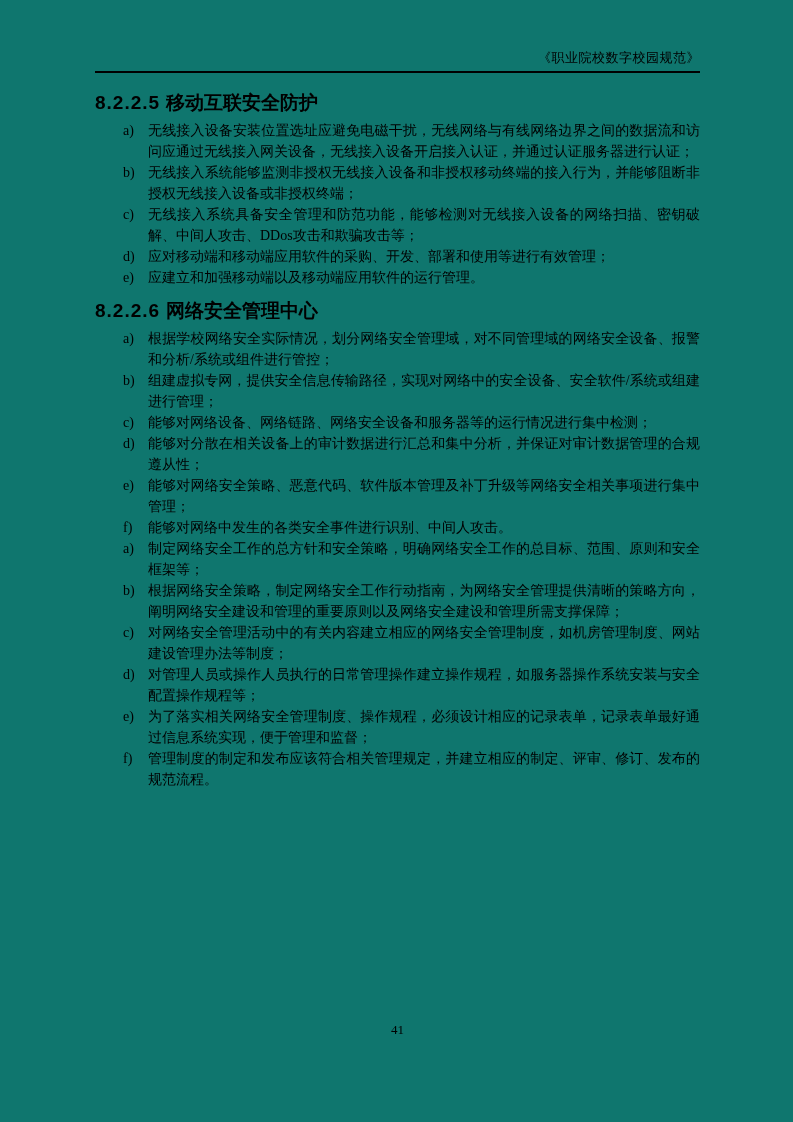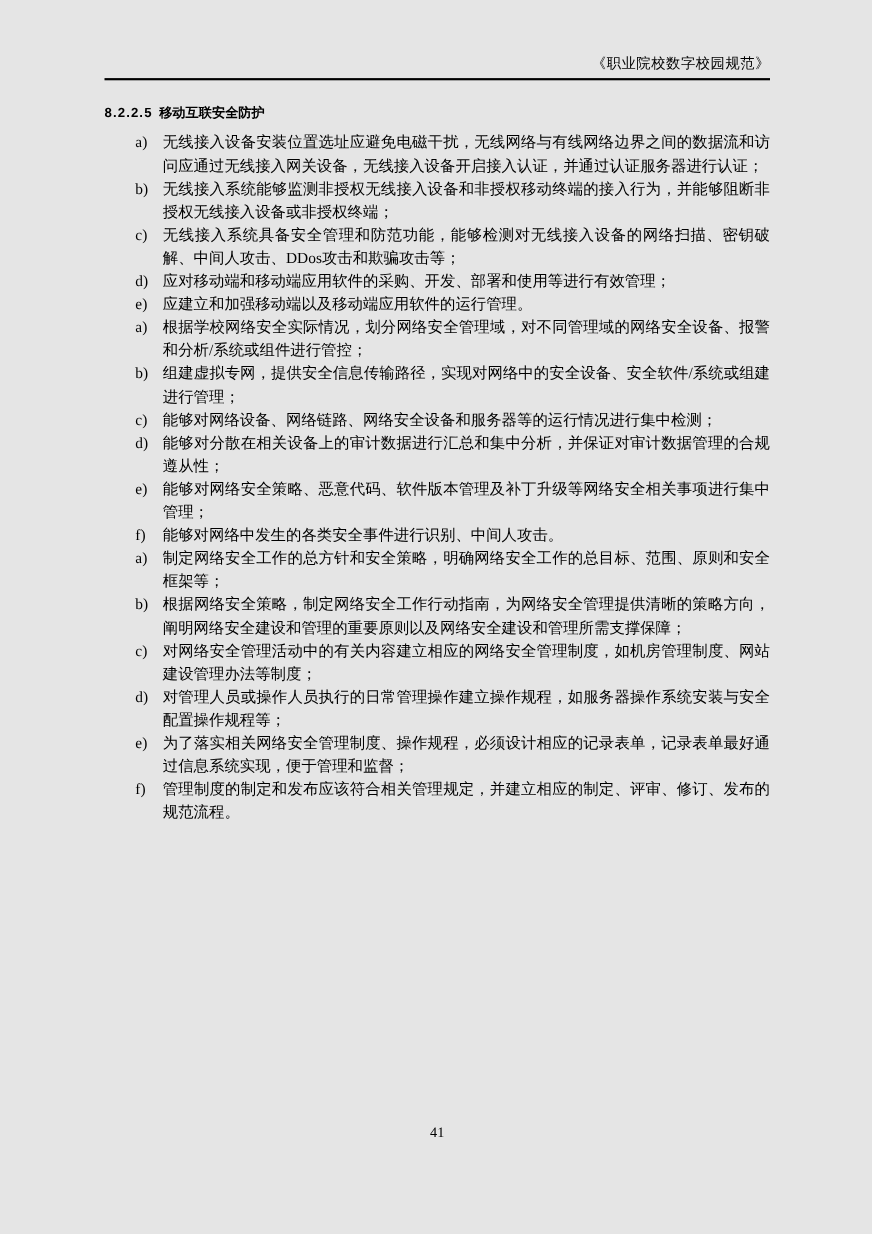--- a/index.html
+++ b/index.html
@@ -12,21 +12,21 @@
     height: 1122px;
     font-family: "Liberation Serif", "DejaVu Serif", serif;
     color: #000000;
     position: relative;
     overflow: hidden;
   }
   .page {
     position: relative;
     width: 793px;
     height: 1122px;
-    background: #e5e5e5;
+    background: #0f766e;
   }
   .page-header {
     position: absolute;
     top: 50px;
     left: 95px;
     width: 605px;
     text-align: right;
     font-size: 13px;
     line-height: 16px;
     letter-spacing: 0.5px;
@@ -41,21 +41,21 @@
   }
   .content {
     position: absolute;
     top: 90px;
     left: 95px;
     width: 605px;
   }
   .heading {
     font-family: "Liberation Sans", "DejaVu Sans", sans-serif;
     font-weight: bold;
-    font-size: 12px;
+    font-size: 19px;
     line-height: 21px;
     margin: 12px 0 7px 0;
     white-space: nowrap;
   }
   .heading:first-child { margin-top: 2px; }
   .heading .h-num {
     letter-spacing: 1px;
     margin-right: 6px;
   }
   .para {
@@ -115,20 +115,21 @@
         </div>
         <div class="list-item">
           <span class="list-label">d)</span>
           <span class="list-text">应对移动端和移动端应用软件的采购、开发、部署和使用等进行有效管理；</span>
         </div>
         <div class="list-item">
           <span class="list-label">e)</span>
           <span class="list-text">应建立和加强移动端以及移动端应用软件的运行管理。</span>
         </div>
       </div>
+      <div class="heading"><span class="h-num">8.2.2.6</span><span class="h-title">网络安全管理中心</span></div>
       <div class="doc-list">
         <div class="list-item">
           <span class="list-label">a)</span>
           <span class="list-text">根据学校网络安全实际情况，划分网络安全管理域，对不同管理域的网络安全设备、报警和分析/系统或组件进行管控；</span>
         </div>
         <div class="list-item">
           <span class="list-label">b)</span>
           <span class="list-text">组建虚拟专网，提供安全信息传输路径，实现对网络中的安全设备、安全软件/系统或组建进行管理；</span>
         </div>
         <div class="list-item">

